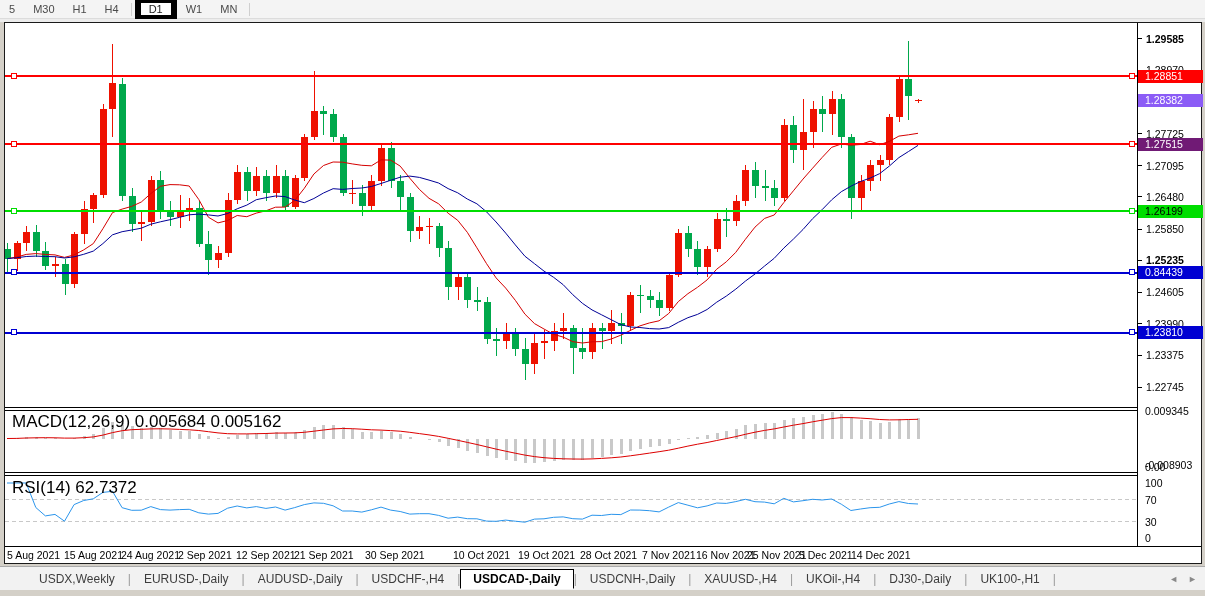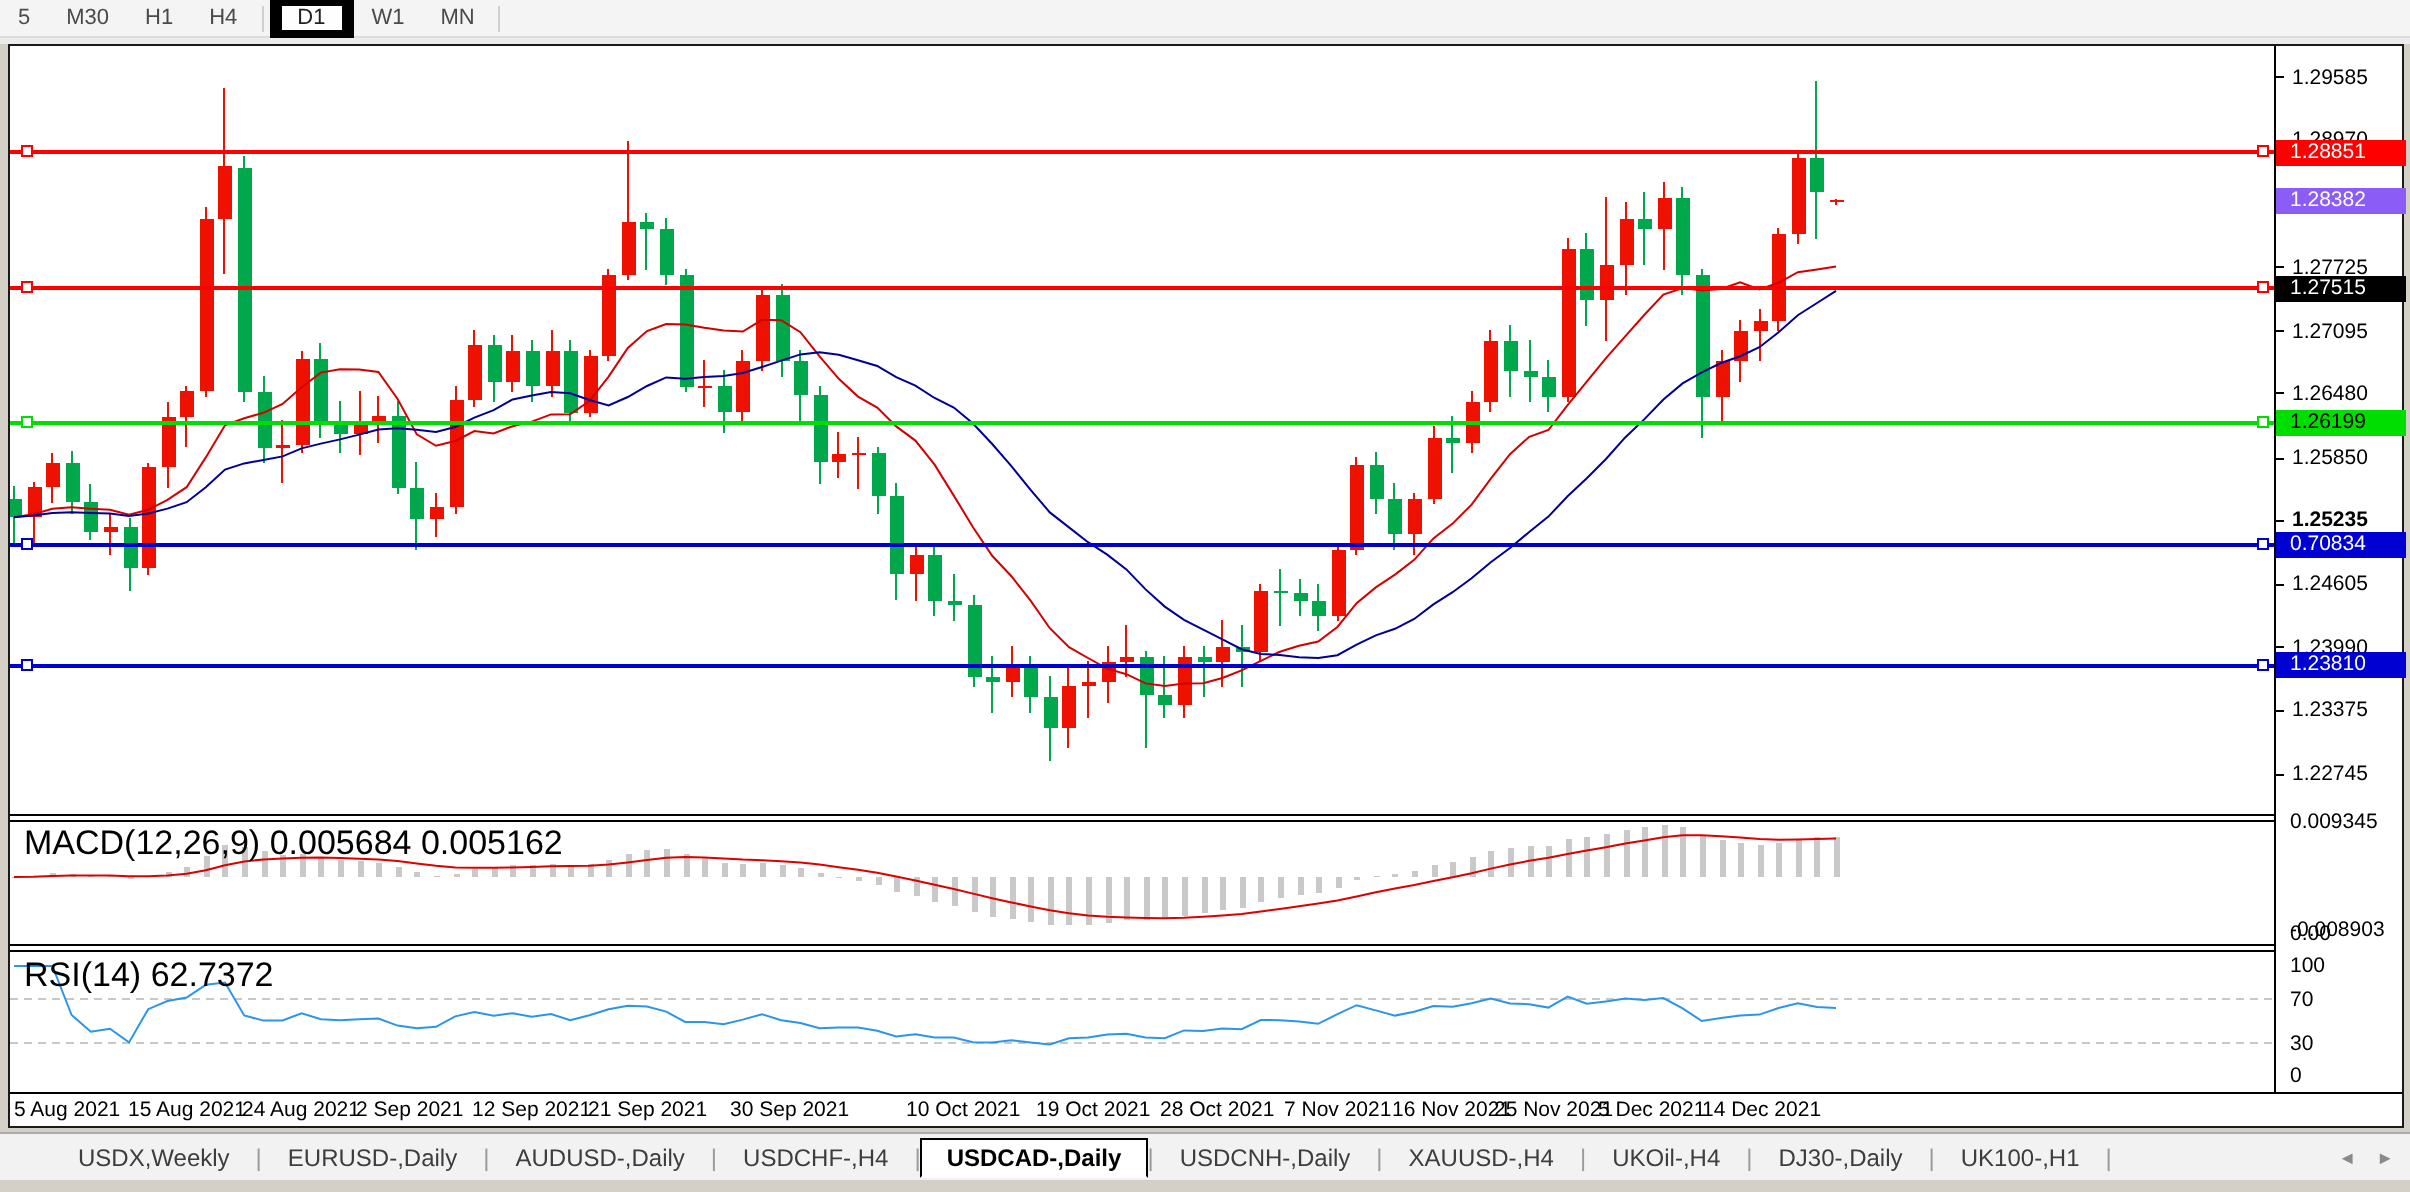--- a/index.html
+++ b/index.html
@@ -415,21 +415,21 @@
 
   <div class="panlabel" style="top:389px">
     <span>MACD(12,26,9)</span> <span>0.005684 0.005162</span>
   </div>
   <div class="panlabel" style="top:455px">
     <span>RSI(14)</span> <span>62.7372</span>
   </div>
 
   <div id="pricescale">
       <div class="ptick" style="top: 15.2855px;"></div>
-      <div class="plabel" style="top: 9.78552px;">1.29585</div>
+      <div class="plabel" style="top: 9.78552px; font-weight: bold;">1.29585</div>
       <div class="ptick" style="top: 46.6126px;"></div>
       <div class="plabel" style="top: 41.1126px;">1.28970</div>
       <div class="ptick" style="top: 77.9397px;"></div>
       <div class="plabel" style="top: 72.4397px;">1.28355</div>
       <div class="ptick" style="top: 110.031px;"></div>
       <div class="plabel" style="top: 104.531px;">1.27725</div>
       <div class="ptick" style="top: 142.122px;"></div>
       <div class="plabel" style="top: 136.622px;">1.27095</div>
       <div class="ptick" style="top: 173.449px;"></div>
       <div class="plabel" style="top: 167.949px;">1.26480</div>
@@ -450,23 +450,23 @@
       <div class="scalelab" style="top: 381.998px;">0.009345</div>
       <div class="scalelab" style="top: 409.5px; margin-top: 28px;">0.00</div>
       <div class="scalelab" style="top: 435.702px;">-0.008903</div>
       <div class="scalelab" style="top: 454px;">100</div>
       <div class="scalelab" style="top: 470.5px;">70</div>
       <div class="scalelab" style="top: 492.5px;">30</div>
       <div class="scalelab" style="top: 509px;">0</div>
     </div>
   <div id="badges">
       <div class="badge" style="top: 46.6743px; background: rgb(255, 0, 0); color: rgb(255, 255, 255);">1.28851</div>
-      <div class="badge" style="top: 114.728px; background: #000000; color: rgb(255, 255, 255);">1.27515</div>
+      <div class="badge" style="top: 114.728px; background: #701a75; color: rgb(255, 255, 255);">1.27515</div>
       <div class="badge" style="top: 181.763px; background: rgb(0, 222, 0); color: rgb(0, 0, 0);">1.26199</div>
-      <div class="badge" style="top: 243.092px; background: rgb(0, 0, 210); color: rgb(255, 255, 255);">0.70834</div>
+      <div class="badge" style="top: 243.092px; background: rgb(0, 0, 210); color: rgb(255, 255, 255);">0.84439</div>
       <div class="badge" style="top: 303.454px; background: rgb(0, 0, 210); color: rgb(255, 255, 255);">1.23810</div>
       <div class="badge" style="top: 70.5643px; background: #8b5cf6; color: rgb(255, 255, 255);">1.28382</div>
     </div>
   <div id="dateaxis">
       <div class="dlabel" style="left: 2px;">5 Aug 2021</div>
       <div class="dlabel" style="left: 59px;">15 Aug 2021</div>
       <div class="dlabel" style="left: 116px;">24 Aug 2021</div>
       <div class="dlabel" style="left: 173px;">2 Sep 2021</div>
       <div class="dlabel" style="left: 231px;">12 Sep 2021</div>
       <div class="dlabel" style="left: 289px;">21 Sep 2021</div>

